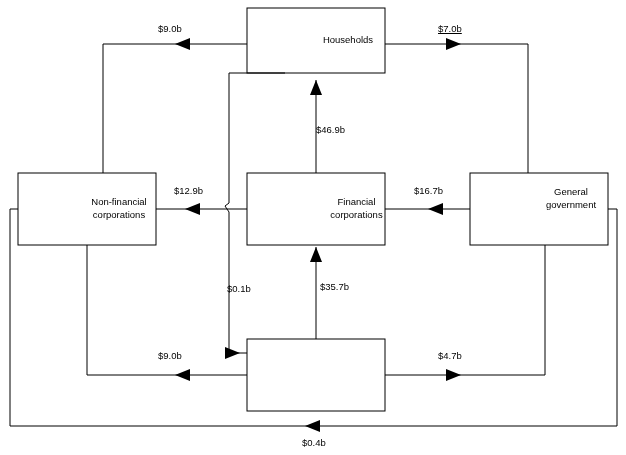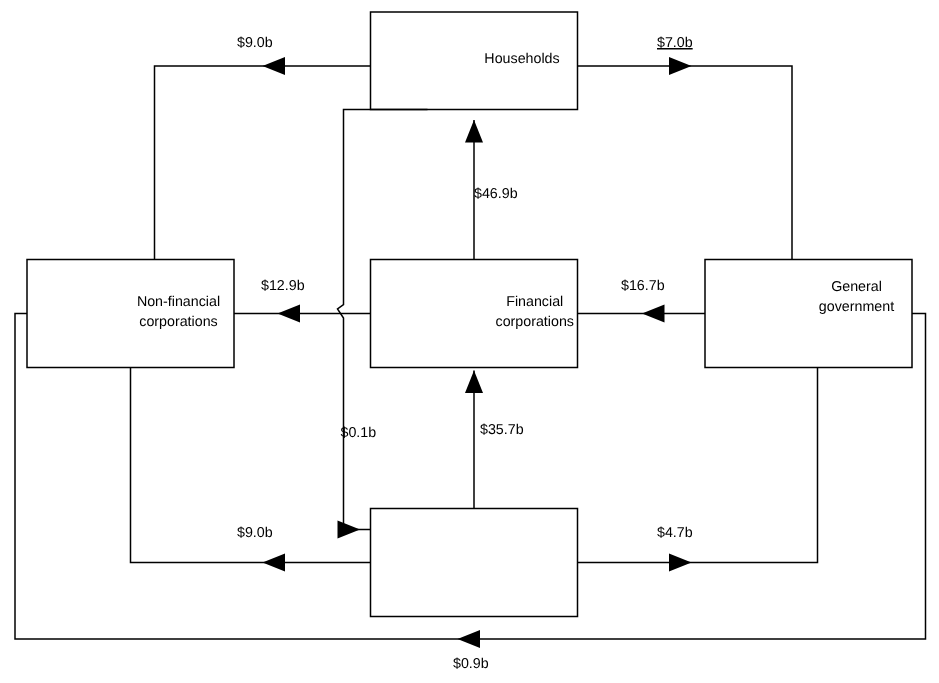--- a/index.html
+++ b/index.html
@@ -129,15 +129,15 @@
 
   <div class="edge-label" style="left:158px; top:23px;">$9.0b</div>
   <div class="edge-label" style="left:438px; top:23px;text-decoration:underline;">$7.0b</div>
   <div class="edge-label" style="left:316px; top:124px;">$46.9b</div>
   <div class="edge-label" style="left:174px; top:185px;">$12.9b</div>
   <div class="edge-label" style="left:414px; top:185px;">$16.7b</div>
   <div class="edge-label" style="left:227px; top:283px;">$0.1b</div>
   <div class="edge-label" style="left:320px; top:281px;">$35.7b</div>
   <div class="edge-label" style="left:158px; top:350px;">$9.0b</div>
   <div class="edge-label" style="left:438px; top:350px;">$4.7b</div>
-  <div class="edge-label" style="left:302px; top:437px;">$0.9b</div>
+  <div class="edge-label" style="left:302px; top:437px;">$0.4b</div>
 
 </div>
 
 </body></html>

